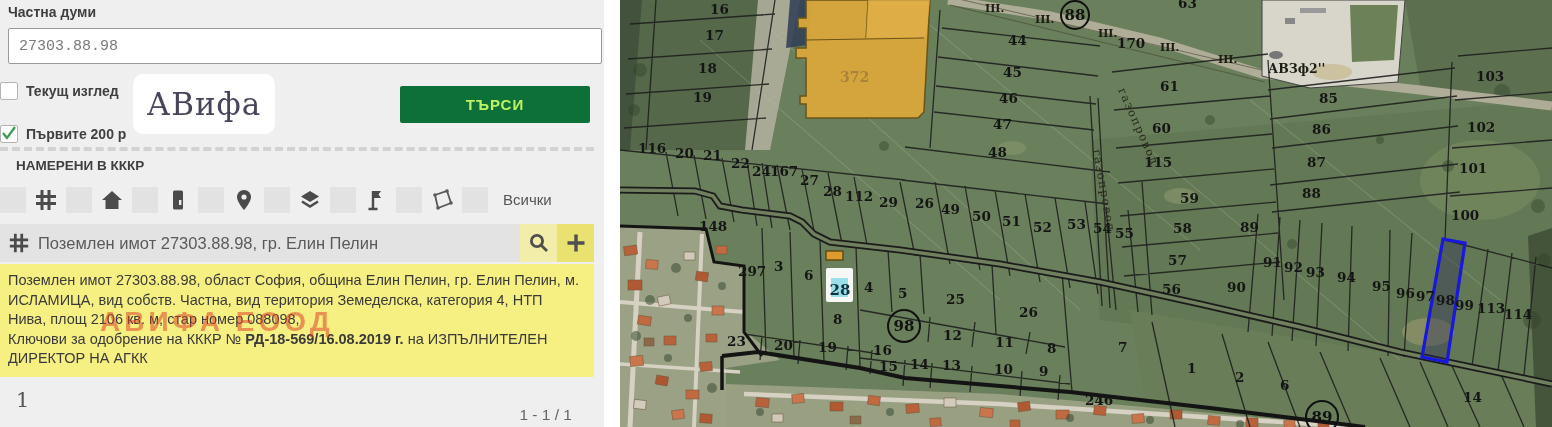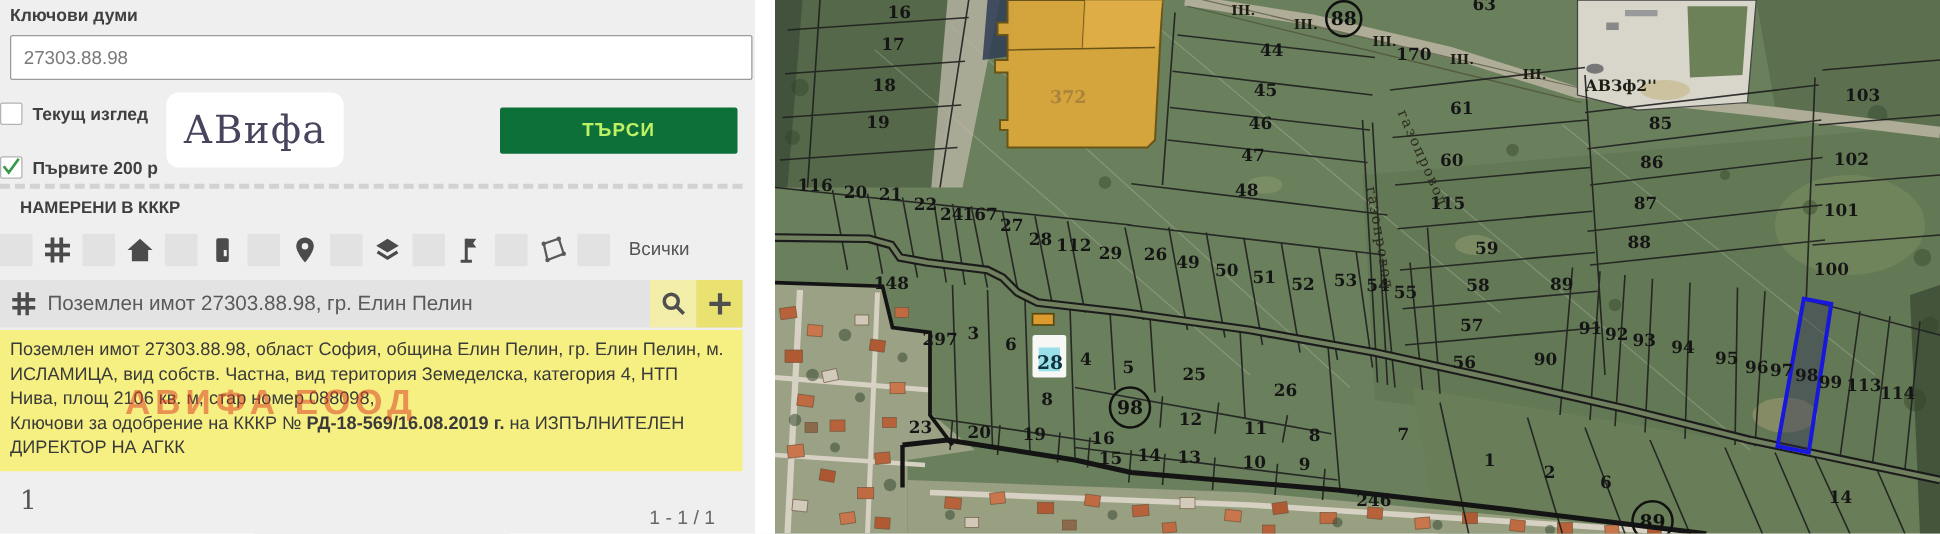--- a/index.html
+++ b/index.html
@@ -3,21 +3,21 @@
 <meta charset="utf-8">
 <style>
   html,body{margin:0;padding:0;background:#fff;}
   #stage{position:relative;width:1552px;height:427px;overflow:hidden;background:#fff;
          font-family:"Liberation Sans",sans-serif;}
   
   #panel{position:absolute;left:0;top:0;width:604px;height:427px;background:#efefef;}
   .kw-label{position:absolute;left:8px;top:4px;font-size:14px;font-weight:bold;color:#3f3f3f;}
   #kw-input{position:absolute;left:8px;top:28px;width:572px;height:34px;border:1px solid #9a9a9a;
             border-radius:2px;background:#fff;padding:0 10px;font-size:15px;color:#7a7a7a;
-            font-family:Liberation Sans, sans-serif;}
+            font-family:Liberation Mono, monospace;}
   .cbx{position:absolute;width:16px;height:16px;background:#fff;border:1px solid #b3b3b3;border-radius:2px;}
   .cbx svg{position:absolute;left:-1px;top:-2px;}
   .cbx-label{position:absolute;font-size:14px;font-weight:bold;color:#3f3f3f;}
   #wm-logo{position:absolute;left:133px;top:74px;width:142px;height:60px;background:#fff;
            display:flex;align-items:center;justify-content:center;z-index:5;border-radius:10px;}
   #wm-logo span{font-family:"DejaVu Serif",serif;font-size:31px;color:#49435c;letter-spacing:1px;}
   #search-btn{position:absolute;left:400px;top:86px;width:190px;height:37px;background:#0c7038;border:none;
               color:#bef264;font-size:15px;font-weight:bold;letter-spacing:1px;border-radius:2px;cursor:pointer;
               font-family:"Liberation Sans",sans-serif;}
   #dashes{position:absolute;left:0;top:147px;width:594px;border-top:4px dashed #d2d2d2;}
@@ -53,21 +53,21 @@
   .stn{font:700 12.5px "DejaVu Serif",serif;fill:#1e1e16;}
   .blbl{font:700 14px "DejaVu Serif",serif;fill:#a9833b;}
   .hlbl{font:700 15px "DejaVu Serif",serif;fill:#10343c;text-anchor:middle;}
 </style>
 </head>
 <body>
 
 <div id="stage">
 
   <div id="panel">
-    <div class="kw-label">Ключови думи</div>
+    <div class="kw-label">Частна думи</div>
     <input id="kw-input" value="27303.88.98" style="">
 
     <div class="cbx" style="left:0;top:82px;"></div>
     <div class="cbx-label" style="left:26px;top:83px;">Текущ изглед</div>
 
     <div class="cbx" style="left:0;top:125px;">
       <svg width="18" height="18" viewBox="0 0 18 18">
         <path d="M3 9 l4 5 L15 3" stroke="#3a9a4a" stroke-width="2.2" fill="none"></path>
       </svg>
     </div>

